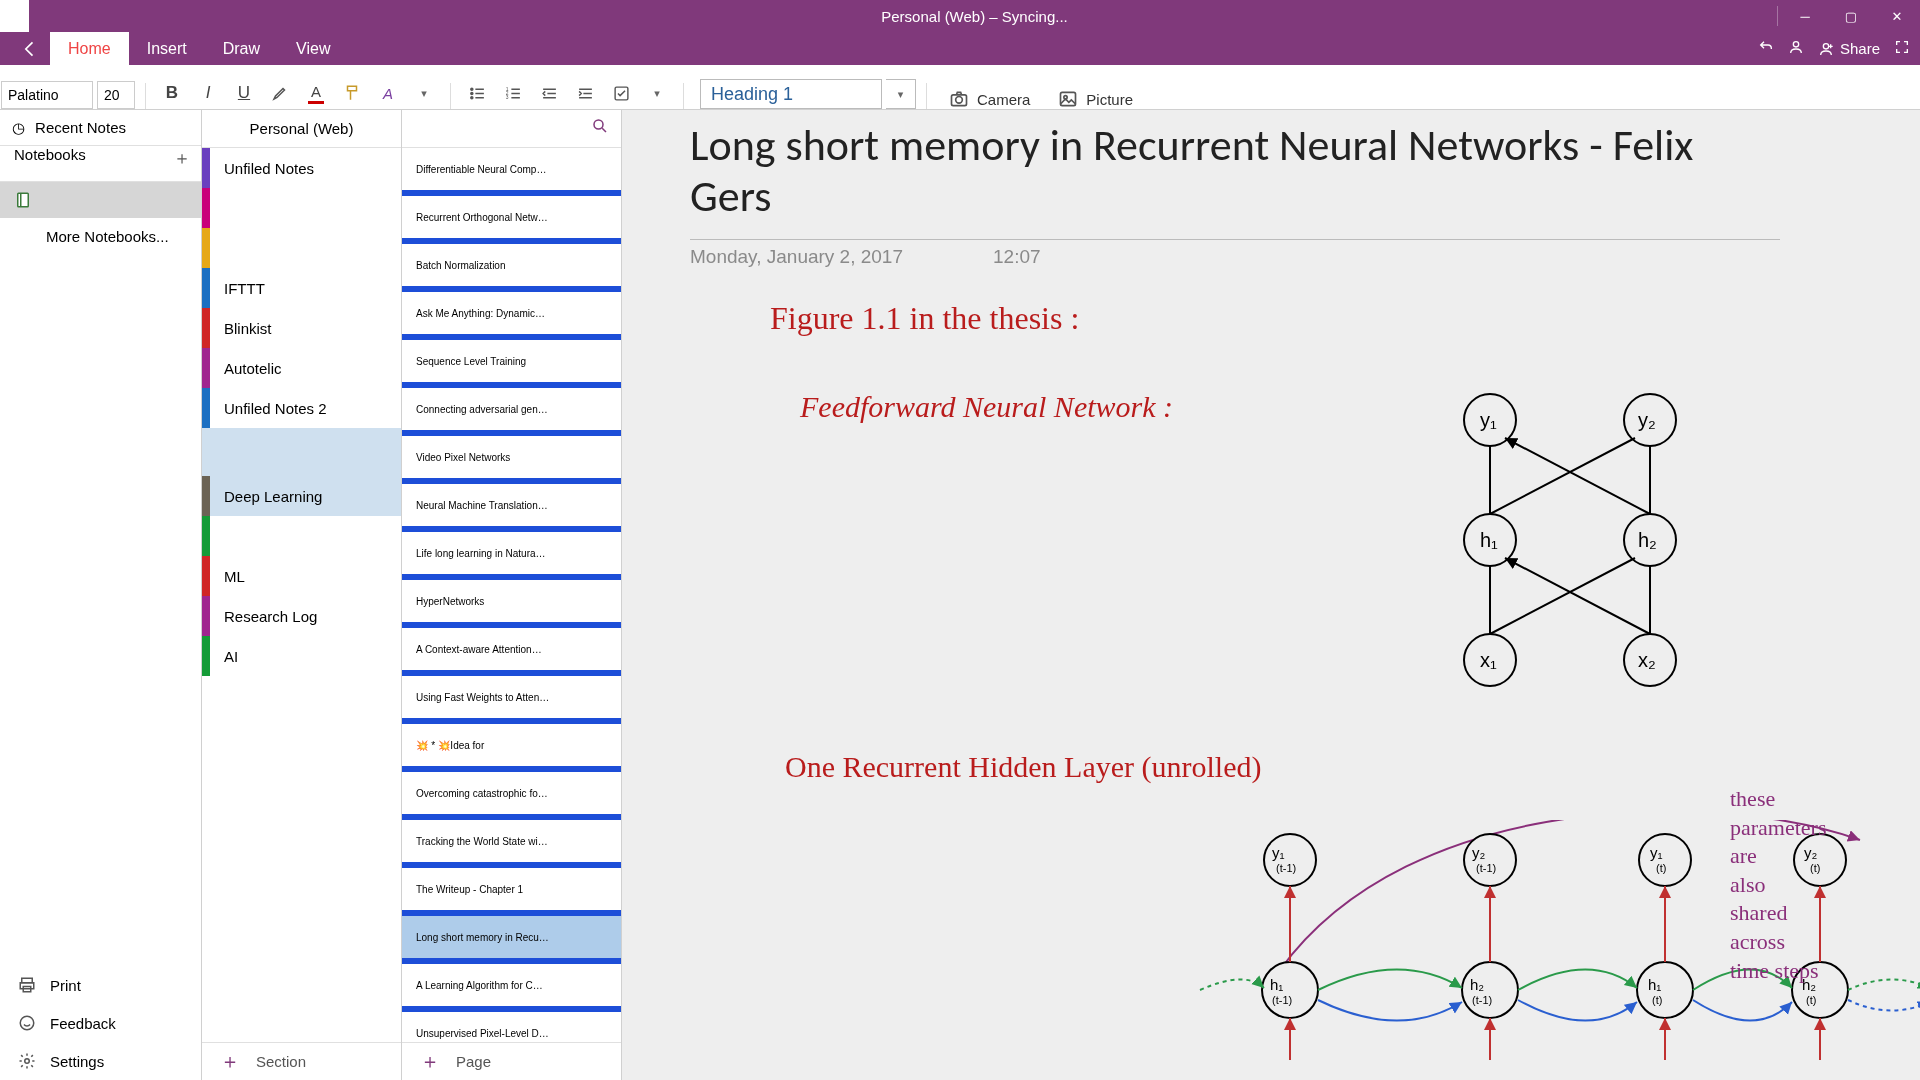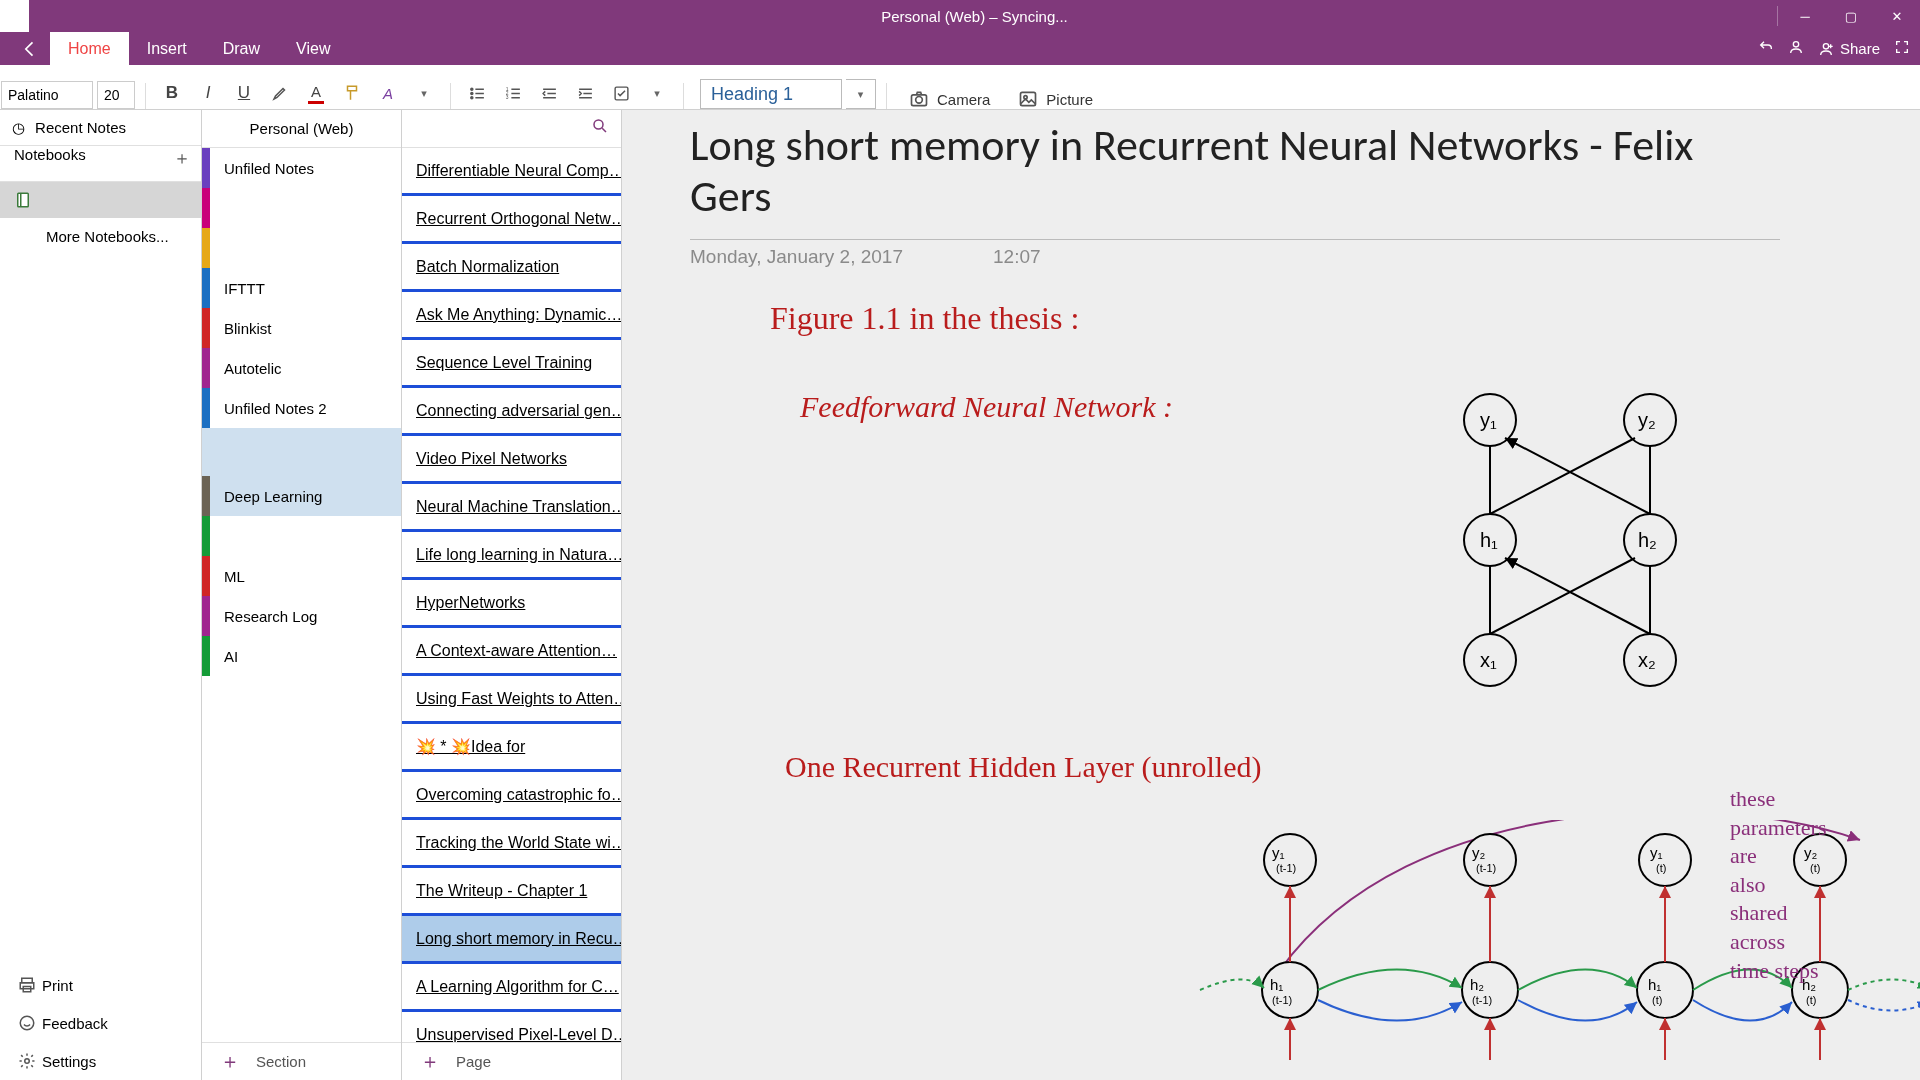--- a/index.html
+++ b/index.html
@@ -20,53 +20,53 @@
 .ribbon .right { position:absolute; right:10px; top:0; height:33px; display:flex; align-items:center; gap:14px; color:#fff; }
 .ribbon .right .share { display:flex; align-items:center; gap:6px; font-size:15px; }
 .ribbon .right svg { width:16px; height:16px; }
 
 
 .toolbar { height:45px; background:#fff; border-bottom:1px solid #d0d0d0; display:flex; align-items:flex-end; padding:0 1px; gap:4px; }
 .toolbar .font-name { width:92px; height:28px; border:1px solid #ccc; font-size:14px; padding:2px 6px; display:flex; align-items:center; }
 .toolbar .font-size { width:38px; height:28px; border:1px solid #ccc; font-size:14px; padding:2px 6px; display:flex; align-items:center; }
 .toolbar .btn { width:32px; height:32px; display:flex; align-items:center; justify-content:center; font-size:17px; color:#444; }
 .toolbar .sep { width:1px; height:26px; background:#ddd; margin:0 6px; }
-.toolbar .styles { width:142px; height:30px; border:1px solid #bbb; display:flex; align-items:center; padding:0 10px; color:#2a6099; font-size:18px; margin-left:6px; position:relative; }
+.toolbar .styles { width:182px; height:30px; border:1px solid #bbb; display:flex; align-items:center; padding:0 10px; color:#2a6099; font-size:18px; margin-left:6px; position:relative; }
 .toolbar .styles-drop { width:30px; height:30px; border:1px solid #bbb; border-left:none; display:flex; align-items:center; justify-content:center; color:#666; }
 .toolbar .tool-label { display:flex; align-items:center; gap:8px; font-size:15px; color:#333; padding:0 12px; }
 
 
 .body { display:flex; height:calc(1080px - 110px); }
 
 
 .navpane { width:202px; border-right:1px solid #d0d0d0; display:flex; flex-direction:column; background:#fff; }
 .navpane .recent { height:36px; border-bottom:1px solid #e0e0e0; display:flex; align-items:center; gap:10px; padding:0 12px; font-size:15px; }
 .navpane .notebooks-hdr { height:36px; border-bottom:1px solid #e0e0e0; display:flex; align-items:flex-start; justify-content:space-between; padding:0 10px 0 14px; font-size:15px; }
 .navpane .nb-row { height:36px; display:flex; align-items:center; padding:0 14px; background:#d6d6d6; }
 .navpane .nb-row svg { width:18px; height:18px; }
 .navpane .more { padding:10px 0 10px 46px; font-size:15px; }
 .navpane .spacer { flex:1; }
-.navpane .footer-item { height:38px; display:flex; align-items:center; gap:6px; padding:0 18px; font-size:15px; }
+.navpane .footer-item { height:38px; display:flex; align-items:center; gap:14px; padding:0 18px; font-size:15px; }
 
 
 .sections { width:200px; border-right:1px solid #d0d0d0; display:flex; flex-direction:column; background:#fff; position:relative; }
 .sections .hdr { height:38px; display:flex; align-items:center; justify-content:center; font-size:15px; border-bottom:1px solid #e0e0e0; position:relative; }
 .sections .list { flex:1; overflow:hidden; }
 .sections .item { height:40px; display:flex; align-items:center; padding-left:22px; font-size:15px; position:relative; }
 .sections .item .bar { position:absolute; left:0; top:0; width:8px; height:100%; }
 .sections .item.sel { background:#cfe0ef; }
 .sections .gap { height:48px; background:#cfe0ef; }
 .sections .add { height:38px; border-top:1px solid #e0e0e0; display:flex; align-items:center; gap:16px; padding:0 18px; font-size:15px; color:#555; }
 .sections .add .plus { color:#80397B; font-size:20px; }
 
 
 .pages { width:220px; border-right:1px solid #d0d0d0; display:flex; flex-direction:column; background:#f6f6f6; }
 .pages .hdr { height:38px; display:flex; align-items:center; justify-content:flex-end; padding:0 12px; border-bottom:1px solid #e0e0e0; color:#80397B; background:#fff; }
 .pages .list { flex:1; overflow:hidden; }
-.pages .item { height:48px; display:flex; align-items:center; padding:0 14px; font-size:16px; white-space:nowrap; overflow:hidden; text-overflow:ellipsis; border-bottom:3px solid #1d4ed8; background:#fff;text-decoration:underline; }
+.pages .item { height:48px; display:flex; align-items:center; padding:0 14px; font-size:10px; white-space:nowrap; overflow:hidden; text-overflow:ellipsis; border-bottom:6px solid #1d4ed8; background:#fff; }
 .pages .item.sel { background:#aeccea; }
 .pages .add { height:38px; border-top:1px solid #e0e0e0; display:flex; align-items:center; gap:16px; padding:0 18px; font-size:15px; color:#555; background:#fff; }
 .pages .add .plus { color:#80397B; font-size:20px; }
 
 
 .canvas { flex:1; background:#eeeeee; position:relative; overflow:hidden; }
 .note-frame { position:absolute; left:68px; top:10px; right:140px; }
 .note-title { font-size:44px; font-weight:400; color:#222; line-height:1.15; padding-bottom:18px; border-bottom:1px solid #bbb; font-family:Calibri,"Segoe UI",sans-serif; }
 .note-meta { display:flex; gap:90px; font-size:19px; color:#8a8a8a; margin-top:6px; }
 .hand { font-family:"Segoe Script","Comic Sans MS",cursive; color:#b91c1c; position:absolute; }

